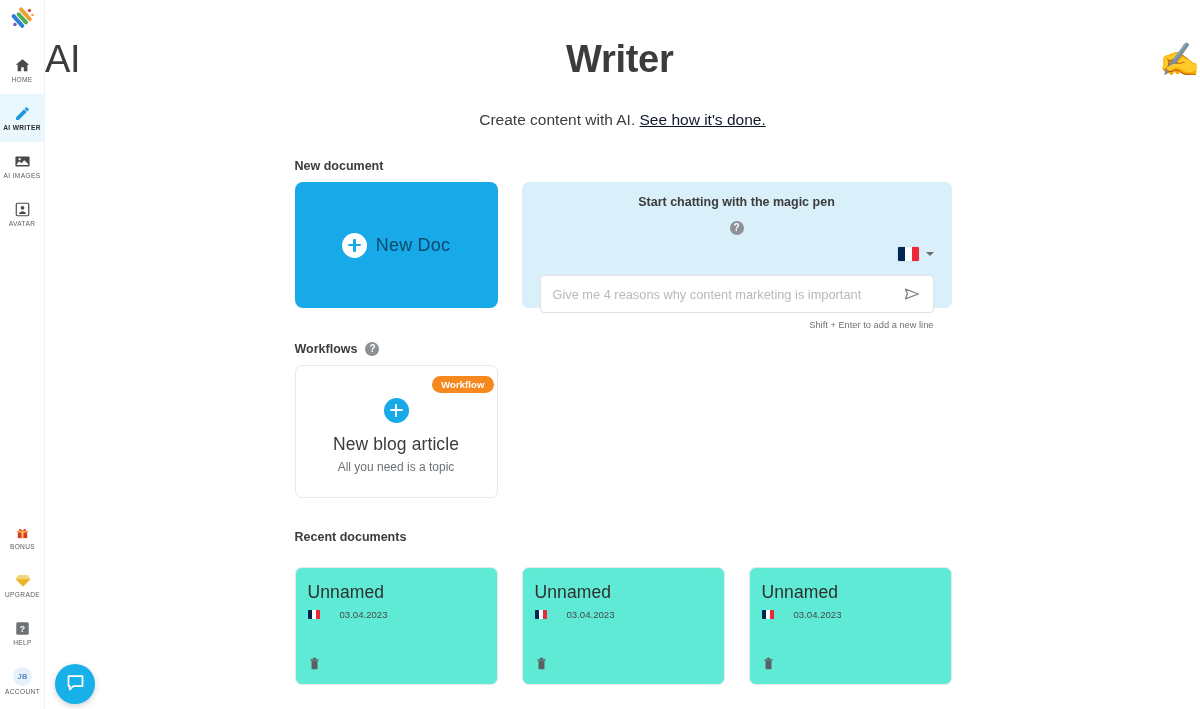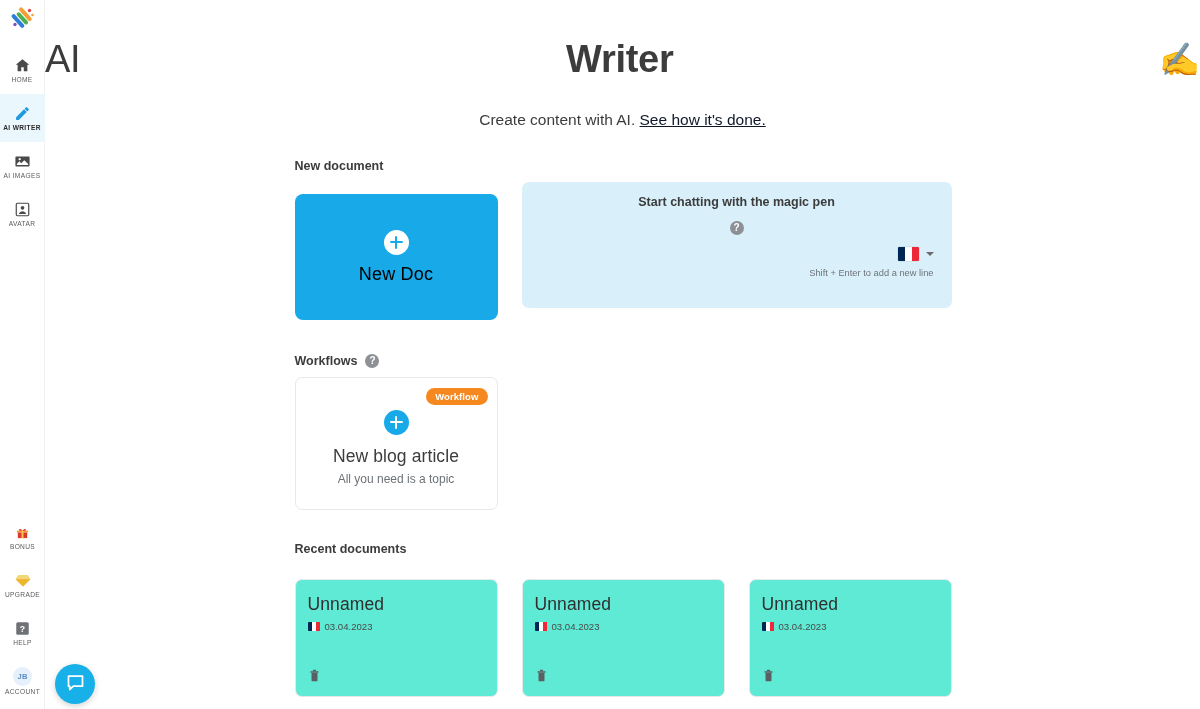--- a/index.html
+++ b/index.html
@@ -94,23 +94,23 @@
     background: #8d9196; color: #fff;
     font-size: 10px; font-weight: bold; line-height: 14px;
     text-align: center; cursor: pointer; display: inline-block;
     font-family: "Liberation Sans", sans-serif;
   }
 
   .row-new-doc { display: flex; gap: 24px; align-items: flex-start; }
 
   .new-doc-card {
     width: 203px; height: 126px; border-radius: 8px;
-    background: #17a9e8; color: #000000;
-    display: flex; flex-direction: column; align-items: center; justify-content: center;
-    gap: 9px; cursor: pointer; margin-top: 12px;
+    background: #17a9e8; color: #0c4a6e;
+    display: flex; align-items: center; justify-content: center;
+    gap: 9px; cursor: pointer;
   }
   .plus-white {
     width: 25px; height: 25px; border-radius: 50%; background: #fff;
     display: flex; align-items: center; justify-content: center;
   }
   .plus-white::before {
     content: ""; position: absolute; width: 13px; height: 2.6px; background: #17a9e8; border-radius: 1px;
   }
   .plus-white::after {
     content: ""; position: absolute; width: 2.6px; height: 13px; background: #17a9e8; border-radius: 1px;
@@ -151,21 +151,21 @@
   }
 
   .workflows-block { margin-top: 34px; }
   .workflow-card {
     width: 203px; height: 133px; border: 1px solid #e6e8ea; border-radius: 7px;
     background: #fff; position: relative; cursor: pointer;
     display: flex; flex-direction: column; align-items: center; justify-content: center;
     padding-top: 8px;
   }
   .wf-badge {
-    position: absolute; top: 10px; right: 9px;
+    position: absolute; top: 10px; right: 3px;
     background: #f5881f; color: #fff; font-size: 9.5px; font-weight: bold;
     padding: 3px 9px; border-radius: 10px; letter-spacing: .1px;
   }
   .plus-blue {
     width: 25px; height: 25px; border-radius: 50%; background: #17a9e8;
     position: relative; display: flex; align-items: center; justify-content: center;
     margin-bottom: 11px;
   }
   .plus-blue::before { content:""; position:absolute; width:13px; height:2.6px; background:#fff; border-radius:1px; }
   .plus-blue::after  { content:""; position:absolute; width:2.6px; height:13px; background:#fff; border-radius:1px; }
@@ -188,21 +188,21 @@
     border-top: 5px solid #9b9ea1; cursor: pointer;
   }
 
   .docs-row { display: flex; gap: 24px; margin-top: 14px; }
   .doc-card {
     width: 203px; height: 118px; border: 1px solid #e6e8ea; border-radius: 7px;
     background: #5eead4; padding: 14px 12px 10px 12px; position: relative; cursor: pointer;
     display: flex; flex-direction: column;
   }
   .doc-title { font-size: 17.5px; color: #2f2f2f; font-weight: 400; letter-spacing: .1px; }
-  .doc-meta { display: flex; align-items: center; gap: 4px; margin-top: 6px; }
+  .doc-meta { display: flex; align-items: center; gap: 19px; margin-top: 6px; }
   .flag-mini { width: 13px; height: 9px; display: flex; border-radius: 1px; overflow: hidden; }
   .flag-mini i { display:block; height: 100%; width: 4.34px; }
   .flag-mini .b { background: #002654; }
   .flag-mini .w { background: #ffffff; }
   .flag-mini .r { background: #ED2939; }
   .doc-date { font-size: 9.6px; color: #4a4a4a; }
   .doc-foot { margin-top: auto; }
   .trash-btn { background: none; border: none; cursor: pointer; padding: 0; display: block; }
 </style>
 </head>
@@ -355,20 +355,28 @@
               <span class="flag-wrap">
                 <span class="flag-fr">
                     <i class="b"></i>
                     <i class="w"></i>
                     <i class="r"></i>
                   </span>
                 <span class="caret"></span>
               </span>
             </div>
 
+            <div class="magic-input-wrap">
+              <input class="magic-input" type="text" placeholder="Give me 4 reasons why content marketing is important" style="">
+              <span class="send-ico">
+                <svg width="18" height="18" viewBox="0 0 24 24" fill="none" stroke="#7c8187" stroke-width="1.7" stroke-linejoin="round">
+                  <path d="M3.2 5.4L20.6 12 3.2 18.6 6 12z"></path>
+                </svg>
+              </span>
+            </div>
 
             <div class="magic-hint">Shift + Enter to add a new line</div>
           </div>
         </div>
       </section>
 
       <section class="workflows-block">
         <div class="section-head">
           <span>Workflows</span>
           <span class="help-dot">?</span>

